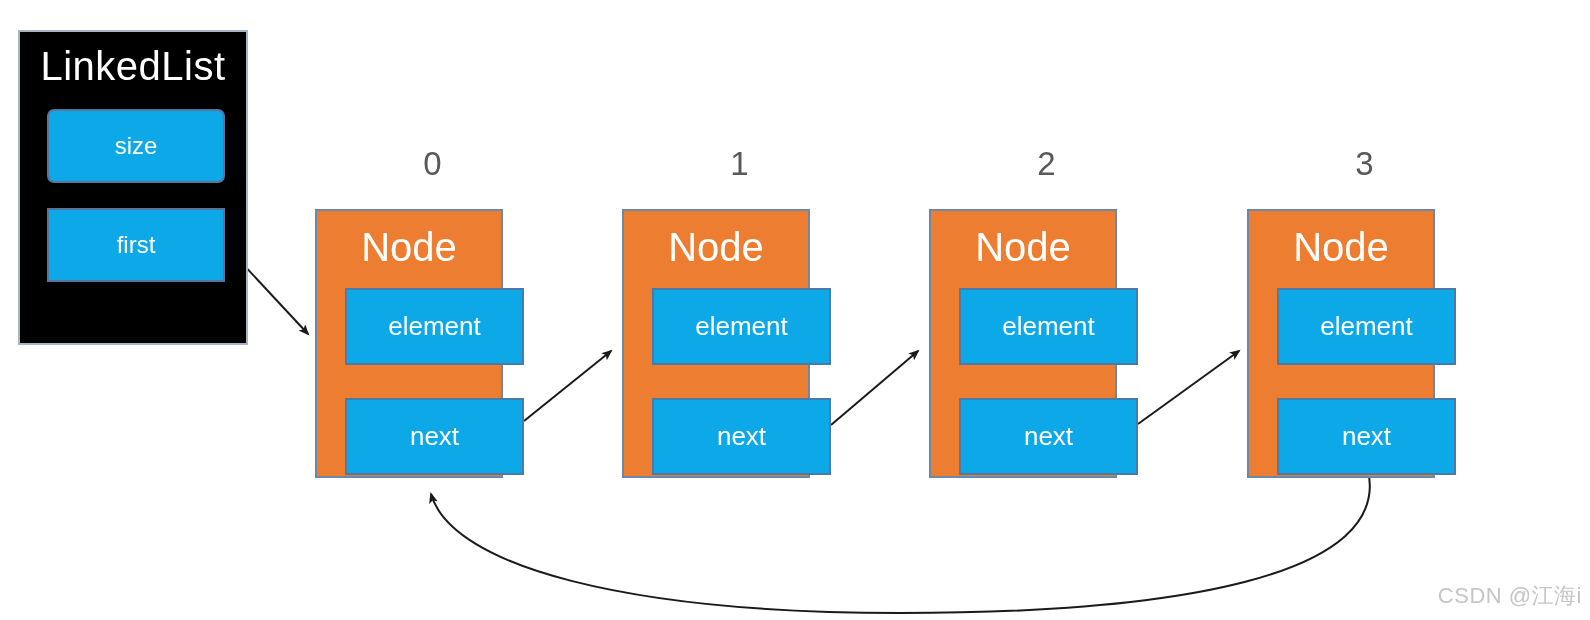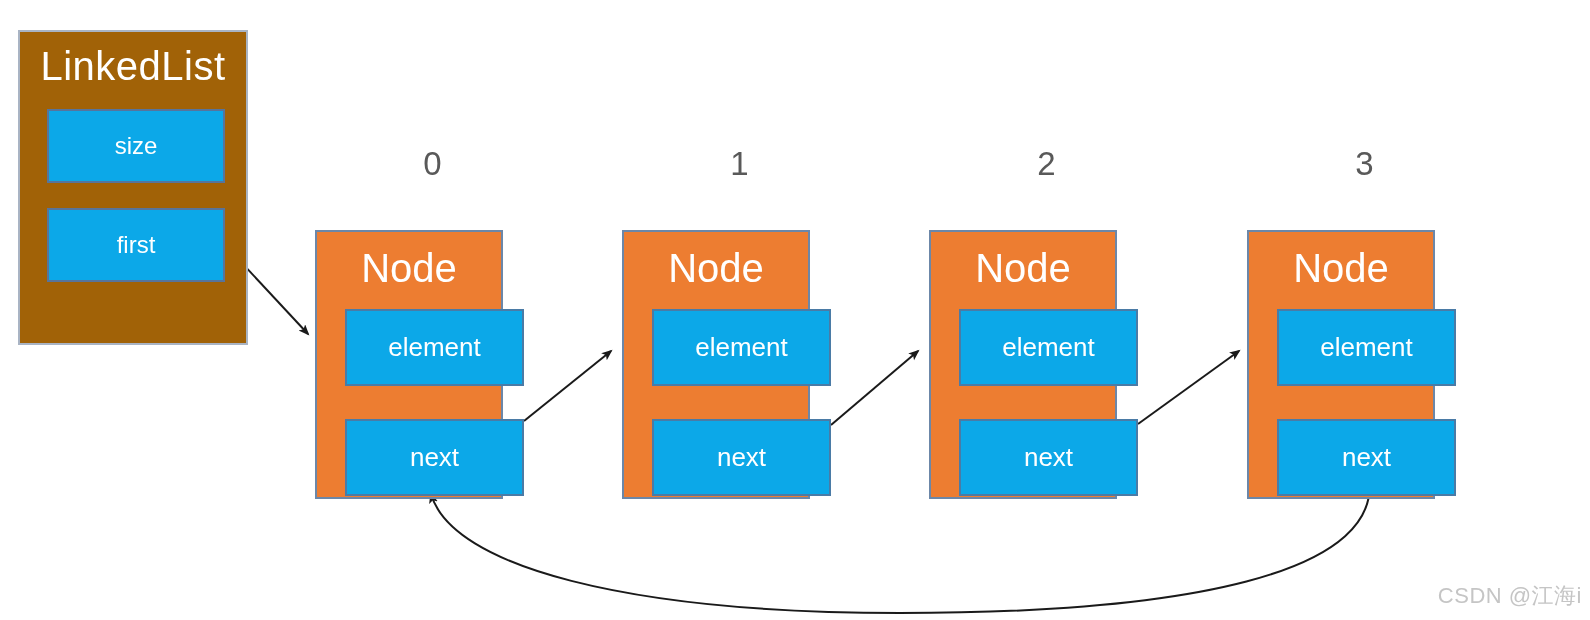--- a/index.html
+++ b/index.html
@@ -19,21 +19,21 @@
     left: 0; top: 0;
     width: 1590px; height: 620px;
     pointer-events: none;
   }
 
   
   .linkedlist-box {
     position: absolute;
     left: 18px; top: 30px;
     width: 230px; height: 315px;
-    background: #a16207;
+    background: #000000;
     border: 2px solid #a9b4c4;
   }
   .linkedlist-title {
     position: absolute;
     left: 0; top: 12px;
     width: 100%;
     text-align: center;
     color: #ffffff;
     font-size: 40px;
     font-weight: 400;
@@ -44,31 +44,30 @@
     left: 27px;
     width: 178px; height: 74px;
     background: #0CA8E8;
     border: 2px solid #57749c;
     display: flex;
     align-items: center;
     justify-content: center;
     color: #ffffff;
     font-size: 24px;
   }
-  .ll-field.size  { top: 77px; }
+  .ll-field.size  { top: 77px; border-radius: 7px; }
   .ll-field.first { top: 176px; }
 
   
   .node-box {
     position: absolute;
     top: 209px;
     width: 188px; height: 269px;
     background: #ED7D31;
     border: 2px solid #6c87a8;
-    margin-top: 21px;
   }
   .node-box.n0 { left: 315px; }
   .node-box.n1 { left: 622px; }
   .node-box.n2 { left: 929px; }
   .node-box.n3 { left: 1247px; }
 
   .node-title {
     position: absolute;
     left: 0; top: 14px;
     width: 100%;

